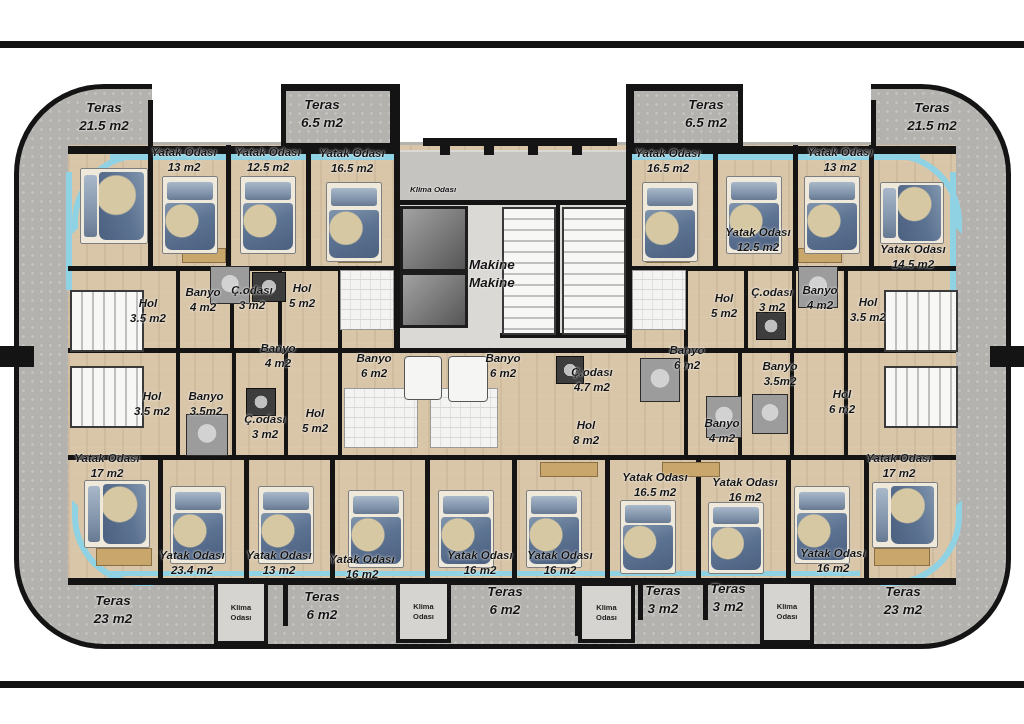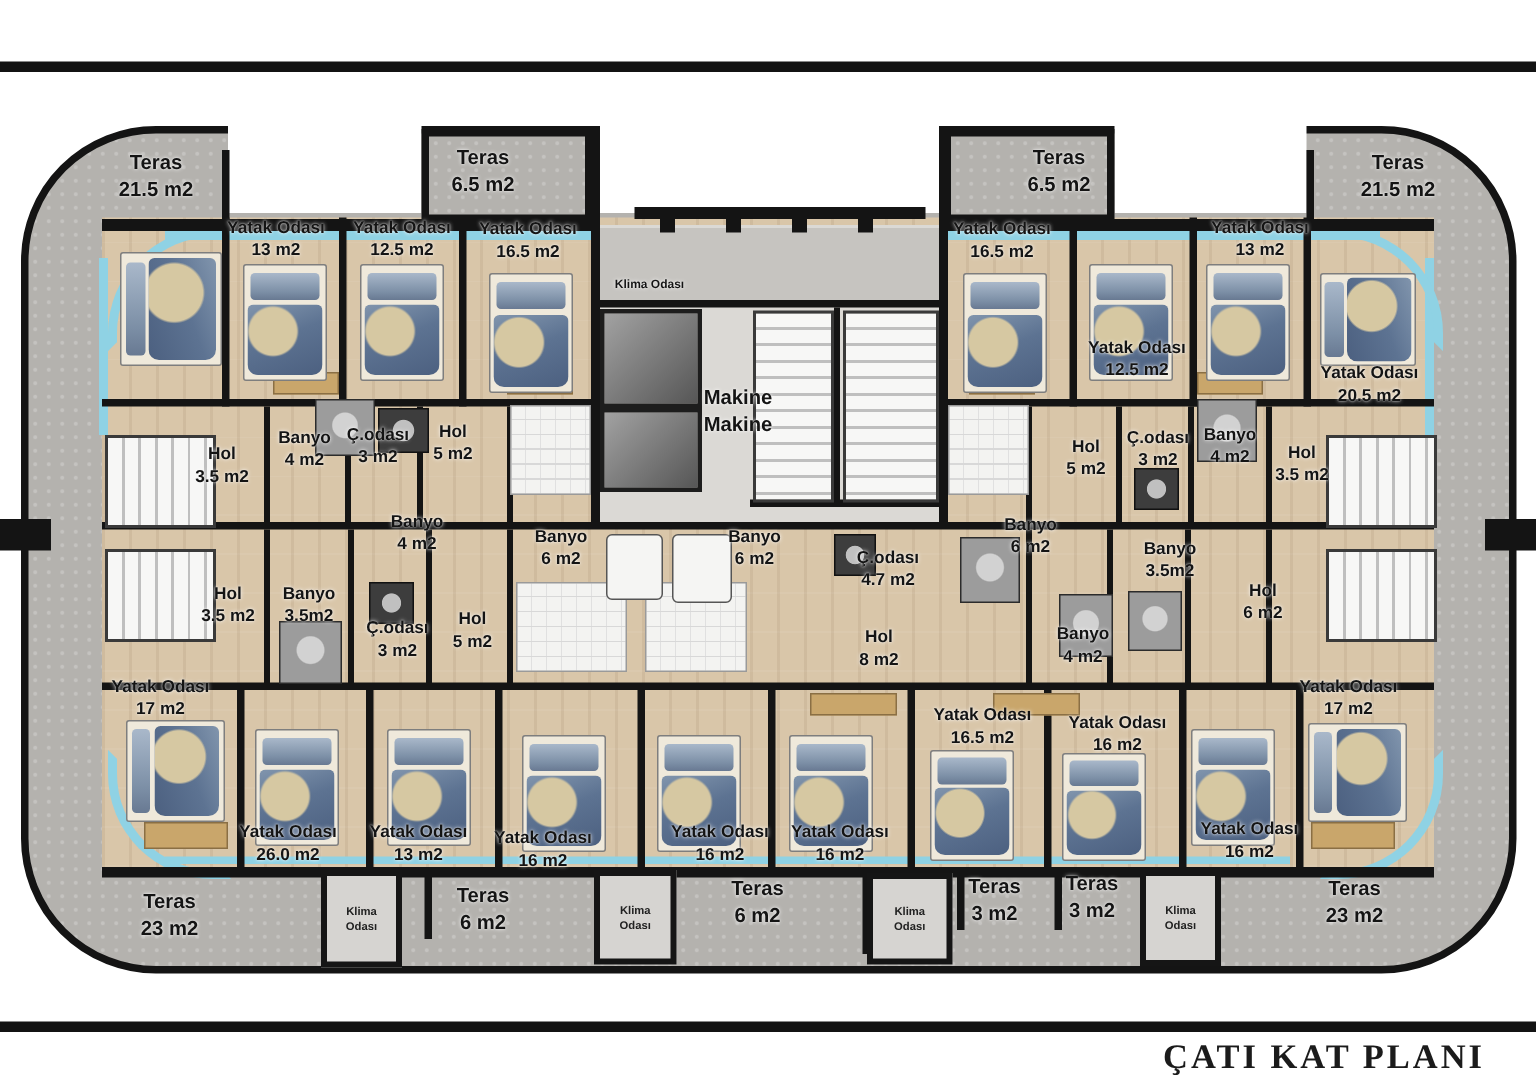--- a/index.html
+++ b/index.html
@@ -54,21 +54,21 @@
     border-radius:4px 4px 7px 7px;
     background:radial-gradient(circle at 34% 38%, #d6c8a2 0 36%, rgba(0,0,0,0) 39%),
       linear-gradient(160deg,#8195ad 0%,#5d7392 45%,#4c6080 100%);}
   .bed.h::before{left:4%;top:8%;width:20%;height:84%;}
   .bed.h::after{left:28%;top:4%;width:68%;height:92%;
     background:radial-gradient(circle at 38% 34%, #d6c8a2 0 36%, rgba(0,0,0,0) 39%),
       linear-gradient(250deg,#8195ad 0%,#5d7392 45%,#4c6080 100%);}
   
   .lbl{position:absolute;transform:translate(-50%,-50%);text-align:center;
     font-weight:bold;font-size:11.5px;line-height:1.3;color:#141414;white-space:nowrap;
-    text-shadow:0 0 3px rgba(255,255,255,.85), 0 0 1px rgba(255,255,255,.8);z-index:30;}
+    text-shadow:0 0 3px rgba(255,255,255,.85), 0 0 1px rgba(255,255,255,.8);z-index:30;font-style:italic;}
   .lbl span{display:block;}
   .lbl.teras{font-size:13.5px;}
   .lbl.small{font-size:8px;}
   .lbl.makine{font-size:13.5px;white-space:normal;width:72px;}
 </style>
 </head>
 <body>
 
 <div id="stage">
 
@@ -270,21 +270,21 @@
   <div class="lbl" style="left:840px;top:160px;">
       <span>Yatak Odası</span>
       <span>13 m2</span>
     </div>
   <div class="lbl teras" style="left:932px;top:117px;">
       <span>Teras</span>
       <span>21.5 m2</span>
     </div>
   <div class="lbl" style="left:913px;top:257px;">
       <span>Yatak Odası</span>
-      <span>20.5 m2</span>
+      <span>14.5 m2</span>
     </div>
   <div class="lbl" style="left:148px;top:311px;">
       <span>Hol</span>
       <span>3.5 m2</span>
     </div>
   <div class="lbl" style="left:203px;top:300px;">
       <span>Banyo</span>
       <span>4 m2</span>
     </div>
   <div class="lbl" style="left:252px;top:298px;">
@@ -362,21 +362,21 @@
   <div class="lbl" style="left:315px;top:421px;">
       <span>Hol</span>
       <span>5 m2</span>
     </div>
   <div class="lbl" style="left:107px;top:466px;">
       <span>Yatak Odası</span>
       <span>17 m2</span>
     </div>
   <div class="lbl" style="left:192px;top:563px;">
       <span>Yatak Odası</span>
-      <span>26.0 m2</span>
+      <span>23.4 m2</span>
     </div>
   <div class="lbl" style="left:279px;top:563px;">
       <span>Yatak Odası</span>
       <span>13 m2</span>
     </div>
   <div class="lbl" style="left:362px;top:567px;">
       <span>Yatak Odası</span>
       <span>16 m2</span>
     </div>
   <div class="lbl" style="left:480px;top:563px;">
@@ -422,15 +422,14 @@
   <div class="lbl teras" style="left:728px;top:598px;">
       <span>Teras</span>
       <span>3 m2</span>
     </div>
   <div class="lbl teras" style="left:903px;top:601px;">
       <span>Teras</span>
       <span>23 m2</span>
     </div>
 
   <div class="bar" style="top:681px;"></div>
-  <div class="title" style="right:34px;top:692px;">ÇATI KAT PLANI</div>
 
 </div>
 
 </body></html>

